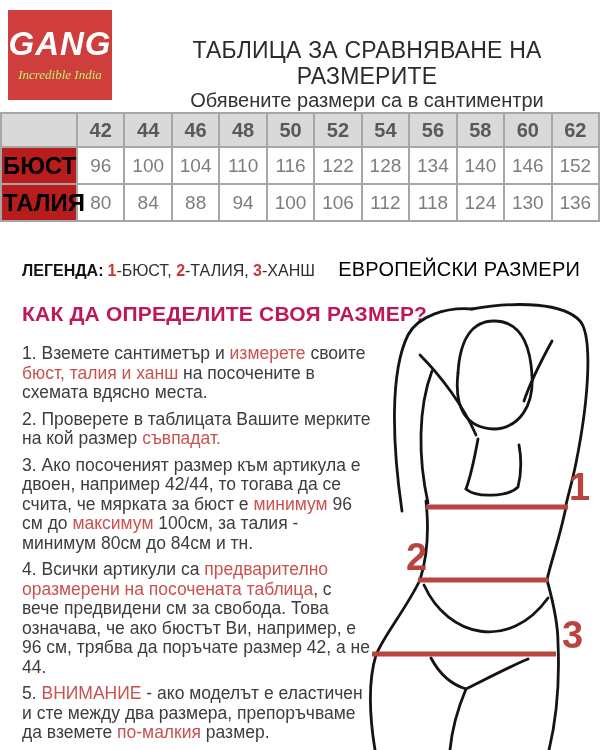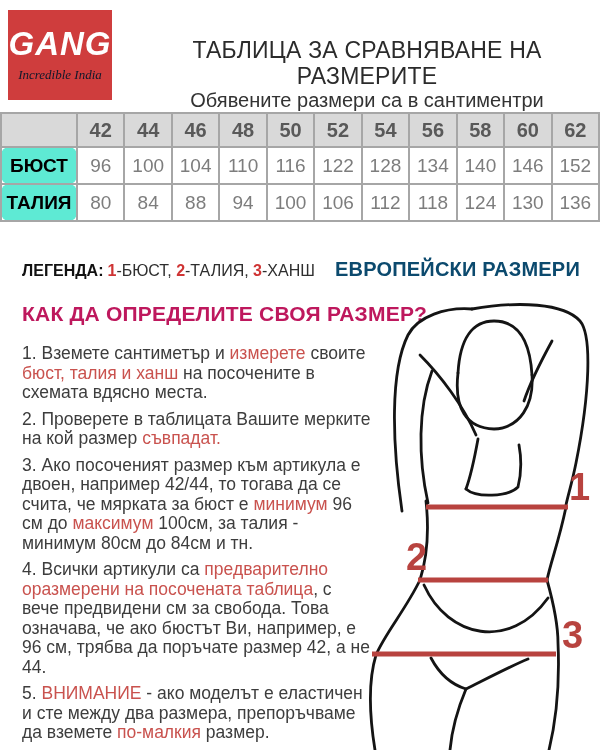--- a/index.html
+++ b/index.html
@@ -3,42 +3,42 @@
 <meta charset="utf-8">
 <style>
   html,body{margin:0;padding:0;background:#fff;}
   .page{position:relative;width:600px;height:750px;background:#fff;overflow:hidden;
         font-family:"Liberation Sans",sans-serif;}
 
   
   .logo{position:absolute;left:8px;top:10px;width:104px;height:90px;background:#cf3d3d;
         display:flex;flex-direction:column;align-items:center;justify-content:center;}
   .logo-brand{color:#fff;font-weight:bold;font-style:italic;font-size:33px;letter-spacing:1px;line-height:34px;}
-  .logo-tagline{color:#0f172a;font-family:"Liberation Serif",serif;font-style:italic;font-size:13px;margin-top:6px;}
+  .logo-tagline{color:#bef264;font-family:"Liberation Serif",serif;font-style:italic;font-size:13px;margin-top:6px;}
   .titles{position:absolute;left:112px;top:37px;width:488px;text-align:center;color:#2b2b2b;padding-left:11px;}
   .title{font-size:23px;line-height:26px;letter-spacing:.2px;}
   .subtitle{font-size:20px;line-height:23px;color:#333;}
 
   
   table.sizes{position:absolute;left:0;top:112px;width:600px;border-collapse:collapse;
               table-layout:fixed;}
   table.sizes th,table.sizes td{border:2px solid #a6a6a6;text-align:center;padding:1px;}
   table.sizes col.label-col{width:76px;}
   table.sizes thead th{background:#d9d9d9;color:#595959;font-size:20px;font-weight:bold;height:30px;}
   table.sizes thead th.corner{background:#d9d9d9;}
-  table.sizes tbody th{background:#5eead4;color:#000;font-size:19px;font-weight:bold;height:33px;border-radius:8px;}
+  table.sizes tbody th{background:#b91c1c;color:#000;font-size:24px;font-weight:bold;height:33px;}
   table.sizes tbody td{color:#7d7d7d;font-size:19px;font-weight:normal;margin-top:40px;}
 
   
   .legend-row{position:absolute;left:22px;top:258px;width:558px;display:flex;
               justify-content:space-between;align-items:baseline;}
   .legend{font-size:16px;color:#2e2e2e;}
   .legend-label{font-weight:bold;color:#111;margin-right:4px;text-align:right;}
   .legend-num{color:#cf3434;font-weight:bold;}
-  .euro{font-size:20px;font-weight:bold;color:#0c4a6e;letter-spacing:.2px;}
+  .euro{font-size:20px;font-weight:normal;color:#000000;letter-spacing:.2px;}
 
   
   .howto-heading{position:absolute;left:22px;top:302px;font-size:21px;font-weight:bold;
                  color:#be185d;letter-spacing:.2px;}
   .steps{position:absolute;left:22px;top:344px;width:350px;font-size:17.5px;line-height:19.5px;
          color:#3d3d3d;}
   .step{margin:0 0 7px 0;}
   .red{color:#c9524e;}
 
   

